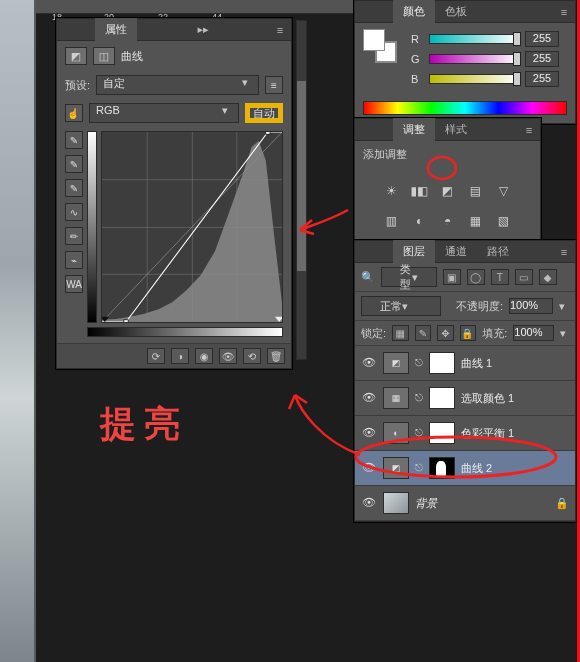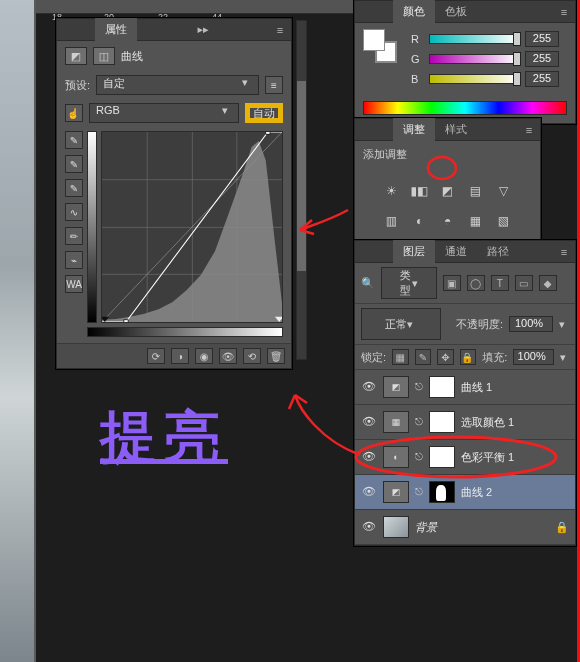--- a/index.html
+++ b/index.html
@@ -58,37 +58,37 @@
     background-blend-mode:normal; }
 
   
   .adjust-panel { left:354px; top:118px; width:187px; }
   .adj-grid { display:flex; flex-wrap:wrap; gap:6px; padding:4px 10px 8px; }
   .adj-icn { width:22px; height:18px; display:flex; align-items:center; justify-content:center; color:#cfcfcf; font-size:12px; }
 
   
   .layers-panel { left:354px; top:240px; width:222px; }
   .lp-row { display:flex; align-items:center; gap:6px; padding:4px 6px; border-bottom:1px solid #3e3e3e; }
-  .lp-select { height:32px; background:#4a4a4a; border:1px solid #2b2b2b; color:#ddd; display:flex; align-items:center; justify-content:center; padding:0 18px; }
+  .lp-select { height:20px; background:#4a4a4a; border:1px solid #2b2b2b; color:#ddd; display:flex; align-items:center; justify-content:flex-start; padding:0 18px; }
   .mini { width:18px; height:16px; display:flex; align-items:center; justify-content:center; color:#bbb; border:1px solid #2b2b2b; background:#515151; font-size:10px; }
   .layer { display:flex; align-items:center; gap:6px; padding:6px; border-bottom:1px solid #3b3b3b; }
   .layer.selected { background:#6a7a99; }
   .eye { width:16px; height:14px; color:#ddd; text-align:center; }
   .thumb { width:26px; height:22px; background:#6f6f6f; border:1px solid #2b2b2b; display:flex; align-items:center; justify-content:center; color:#ddd; font-size:9px; }
   .thumb.mask { background:#fff; }
   .thumb.maskblk { background:#000; position:relative; }
   .thumb.maskblk::after{content:"";position:absolute;left:6px;top:3px;width:10px;height:16px;background:#fff;border-radius:40% 40% 20% 20%;}
   .link { color:#ccc; font-size:10px; }
   .layer-name { color:#eaeaea; }
   .lock { margin-left:auto; color:#ccc; font-size:11px; }
-  .pct-field { width:44px; height:16px; background:#4a4a4a; border:1px solid #2b2b2b; color:#eee; text-align:center; padding-right:4px; }
+  .pct-field { width:44px; height:16px; background:#4a4a4a; border:1px solid #2b2b2b; color:#eee; text-align:left; padding-right:4px; }
 
   
   .annot { position:absolute; left:0; top:0; width:580px; height:662px; pointer-events:none; }
-  .handwriting { position:absolute; left:100px; top:400px; color:#8b5cf6; font-size:56px; font-weight:bold; font-family:"KaiTi","STKaiti",serif; letter-spacing:8px;text-decoration:underline; }
+  .handwriting { position:absolute; left:100px; top:400px; color:#ef4444; font-size:36px; font-weight:bold; font-family:"KaiTi","STKaiti",serif; letter-spacing:8px; }
   .scrollbar { position:absolute; width:11px; background:#3a3a3a; border:1px solid #2b2b2b; }
   .scrollthumb { background:#6b6b6b; width:100%; }
 </style>
 </head>
 <body>
 
 <div class="ruler-top">
   <span style="left:2px">16</span>
   <span style="left:52px">18</span>
   <span style="left:104px">20</span>

